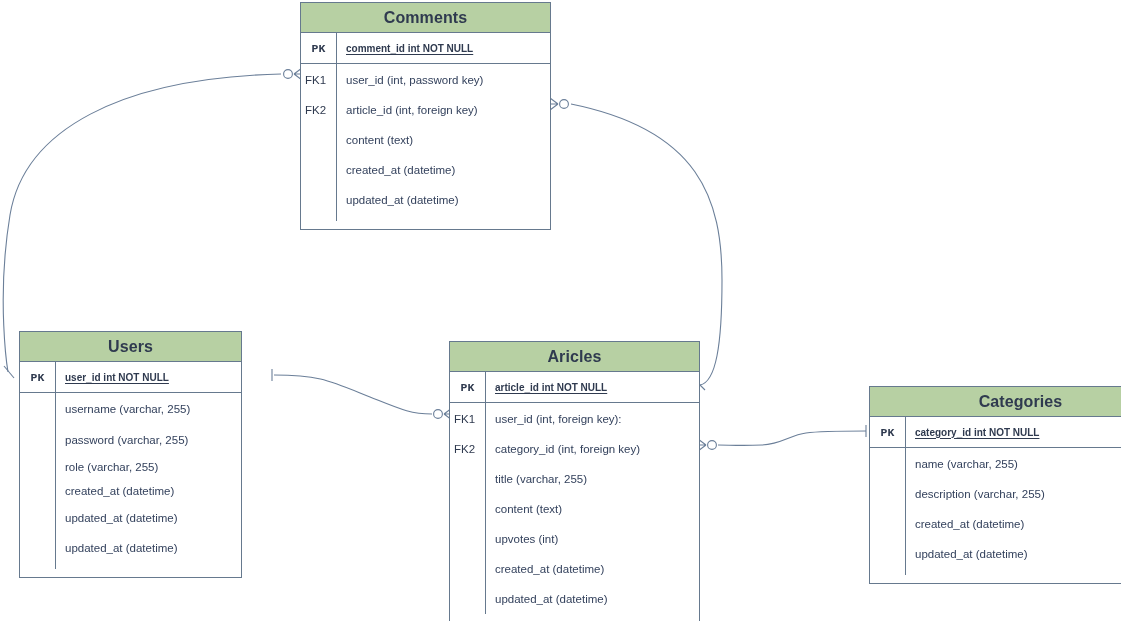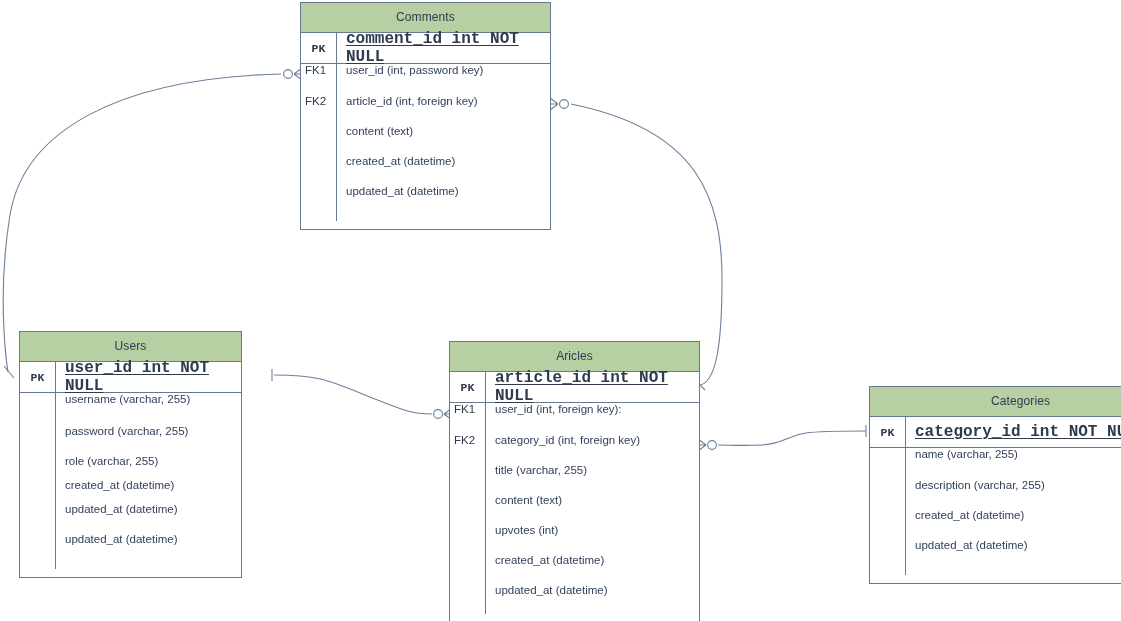--- a/index.html
+++ b/index.html
@@ -28,22 +28,22 @@
     box-sizing: border-box;
     border: 1px solid #66798e;
     background: #ffffff;
     z-index: 2;
   }
   .entity-title {
     box-sizing: border-box;
     background: #b7d0a3;
     border-bottom: 1px solid #66798e;
     color: #2f3a4f;
-    font-size: 12px;
-    font-weight: normal;
+    font-size: 16px;
+    font-weight: bold;
     text-align: center;
     line-height: 29px;
     height: 30px;
     letter-spacing: .1px;
   }
   .pk-row {
     box-sizing: border-box;
     display: flex;
     height: 31px;
     border-bottom: 1px solid #66798e;
@@ -60,42 +60,42 @@
     font-weight: bold;
     color: #2f3a4f;
     font-family: Liberation Mono, monospace;
   }
   .pk-name {
     box-sizing: border-box;
     flex: 1 1 auto;
     display: flex;
     align-items: center;
     padding-left: 9px;
-    font-size: 16px;
+    font-size: 10px;
     font-weight: bold;
     color: #2f3a4f;
     text-decoration: underline;
     text-underline-offset: 2px;
-    font-family: Liberation Mono, monospace;
   }
   .body-rows {
     position: relative;
   }
   .body-rows::before {
     content: "";
     position: absolute;
     left: 35px;
     top: 0;
     bottom: 8px;
     width: 1px;
     background: #66798e;
   }
   .attr-row {
     box-sizing: border-box;
     display: flex;
+    align-items: center;
     min-height: 30px;
   }
   .attr-key {
     box-sizing: border-box;
     width: 36px;
     flex: 0 0 36px;
     text-align: left;
     padding-left: 4px;
     font-size: 11.5px;
     color: #2f3a4f;

